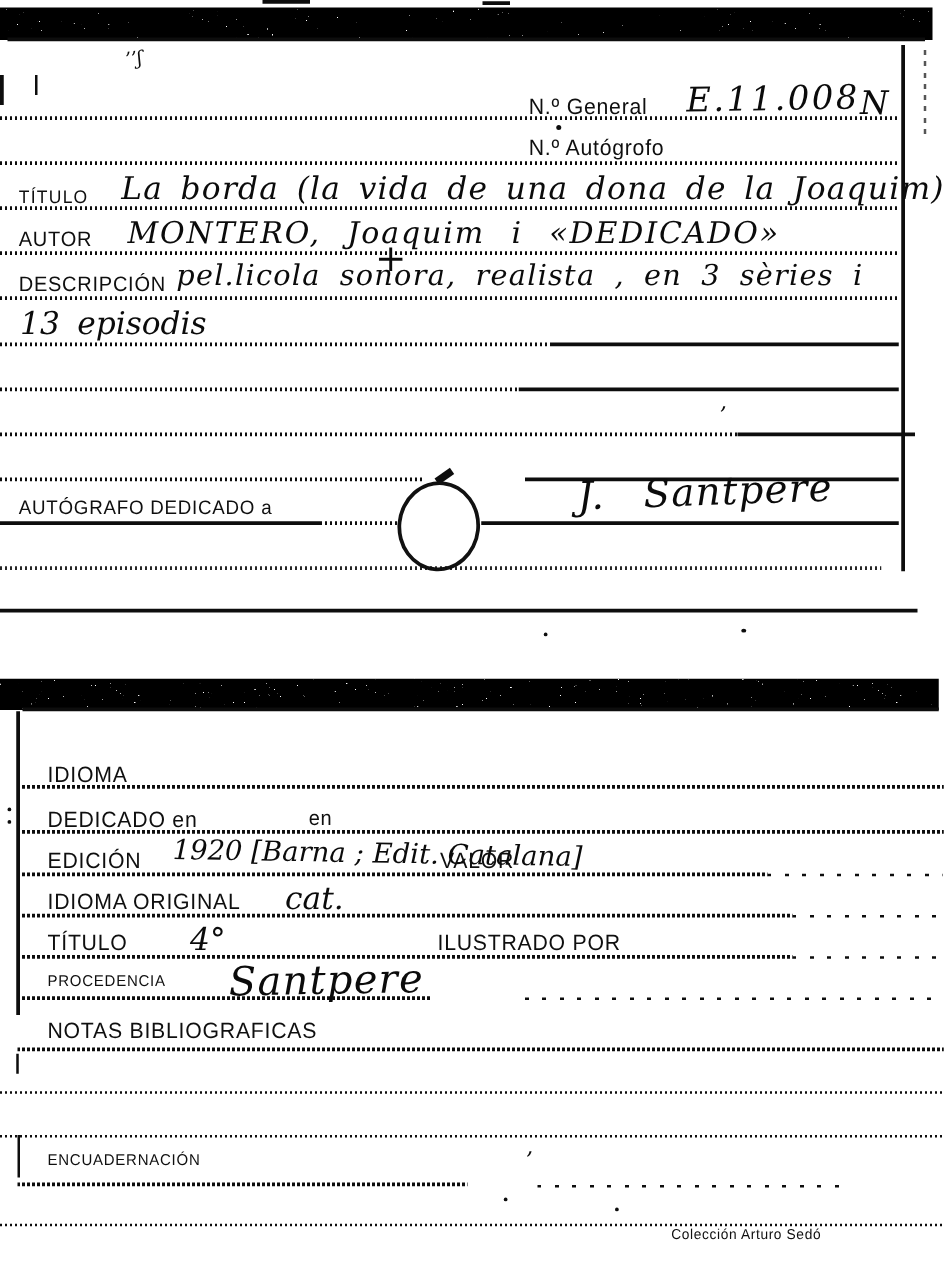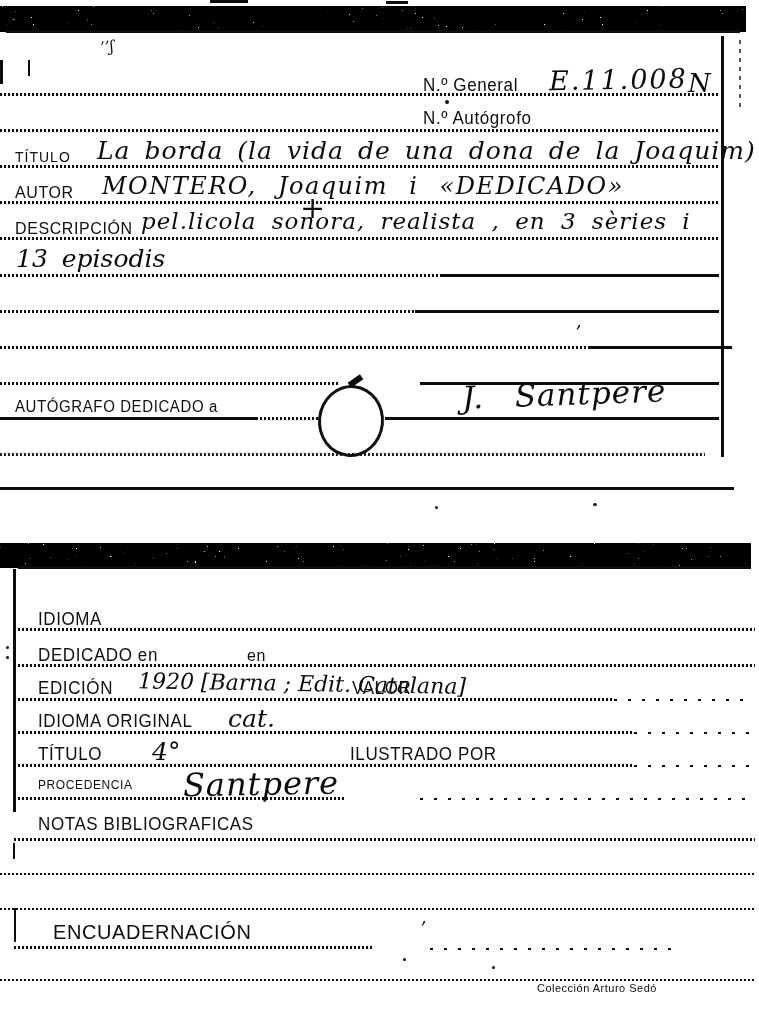--- a/index.html
+++ b/index.html
@@ -149,21 +149,21 @@
     <div class="hw" style="left:183px;top:765px;font-size:32px;transform:rotate(-1deg);letter-spacing:1px">Santpere</div>
     <div class="ln" style="left:14px;top:797px;width:330px"></div>
     <div class="sparse" style="left:420px;top:798px;width:335px"></div>
 
     <div class="lbl" style="left:38px;top:815px;font-size:17px">NOTAS BIBLIOGRAFICAS</div>
     <div class="ln" style="left:14px;top:838px;width:741px"></div>
 
     <div class="ln ln2" style="left:0;top:873px;width:755px"></div>
     <div class="ln ln2" style="left:0;top:908px;width:755px"></div>
 
-    <div class="lbl" style="left:53px;top:921px;font-size:20px">ENCUADERNACIÓN</div>
+    <div class="lbl" style="left:38px;top:921px;font-size:12px">ENCUADERNACIÓN</div>
     <div class="hw" style="left:420px;top:918px;font-size:18px">ʼ</div>
     <div class="ln" style="left:14px;top:946px;width:360px"></div>
     <div class="sparse" style="left:430px;top:948px;width:250px"></div>
     <div class="speck" style="left:403px;top:958px;width:3px;height:3px"></div>
     <div class="speck" style="left:492px;top:966px;width:3px;height:3px"></div>
 
     <div class="ln ln2" style="left:0;top:979px;width:755px"></div>
     <div class="lbl" style="left:537px;top:982px;font-size:11px;letter-spacing:.5px">Colección Arturo Sedó</div>
   </div>
 

